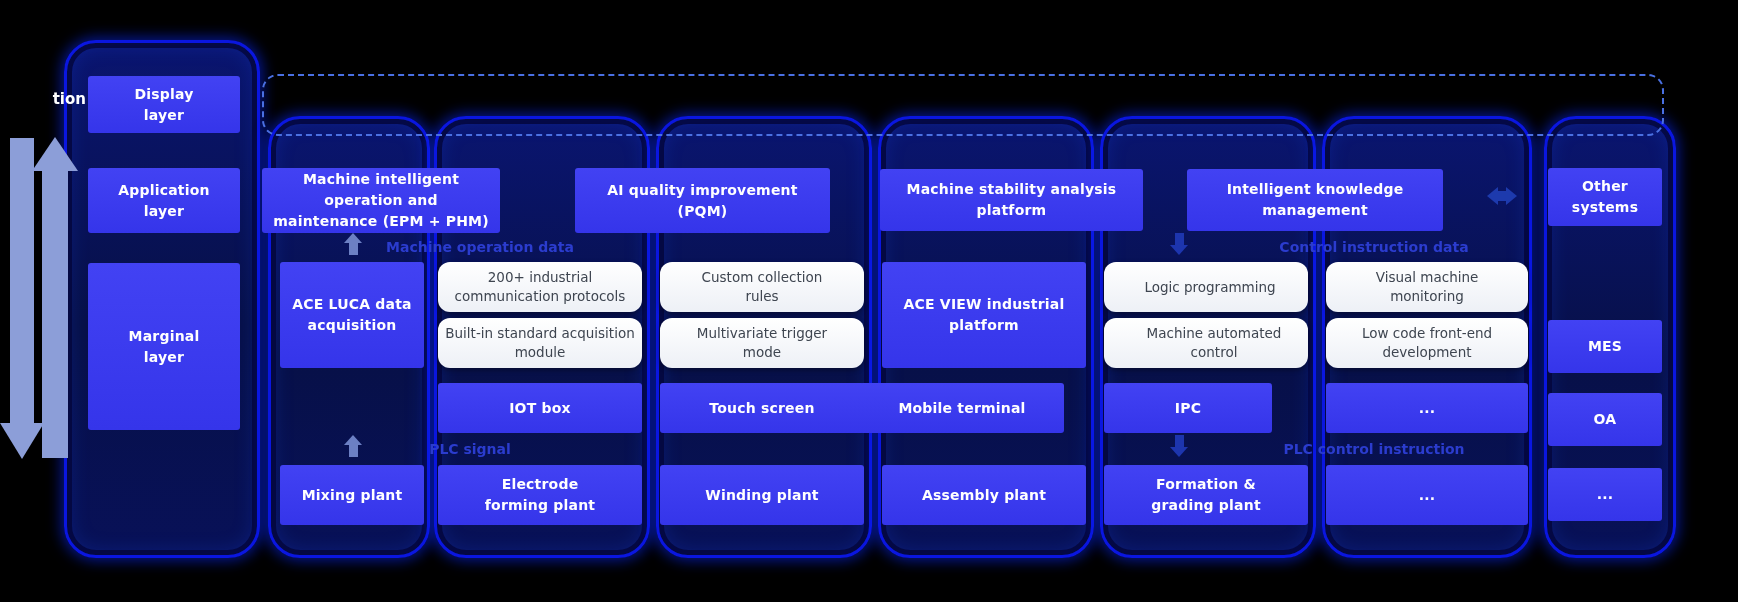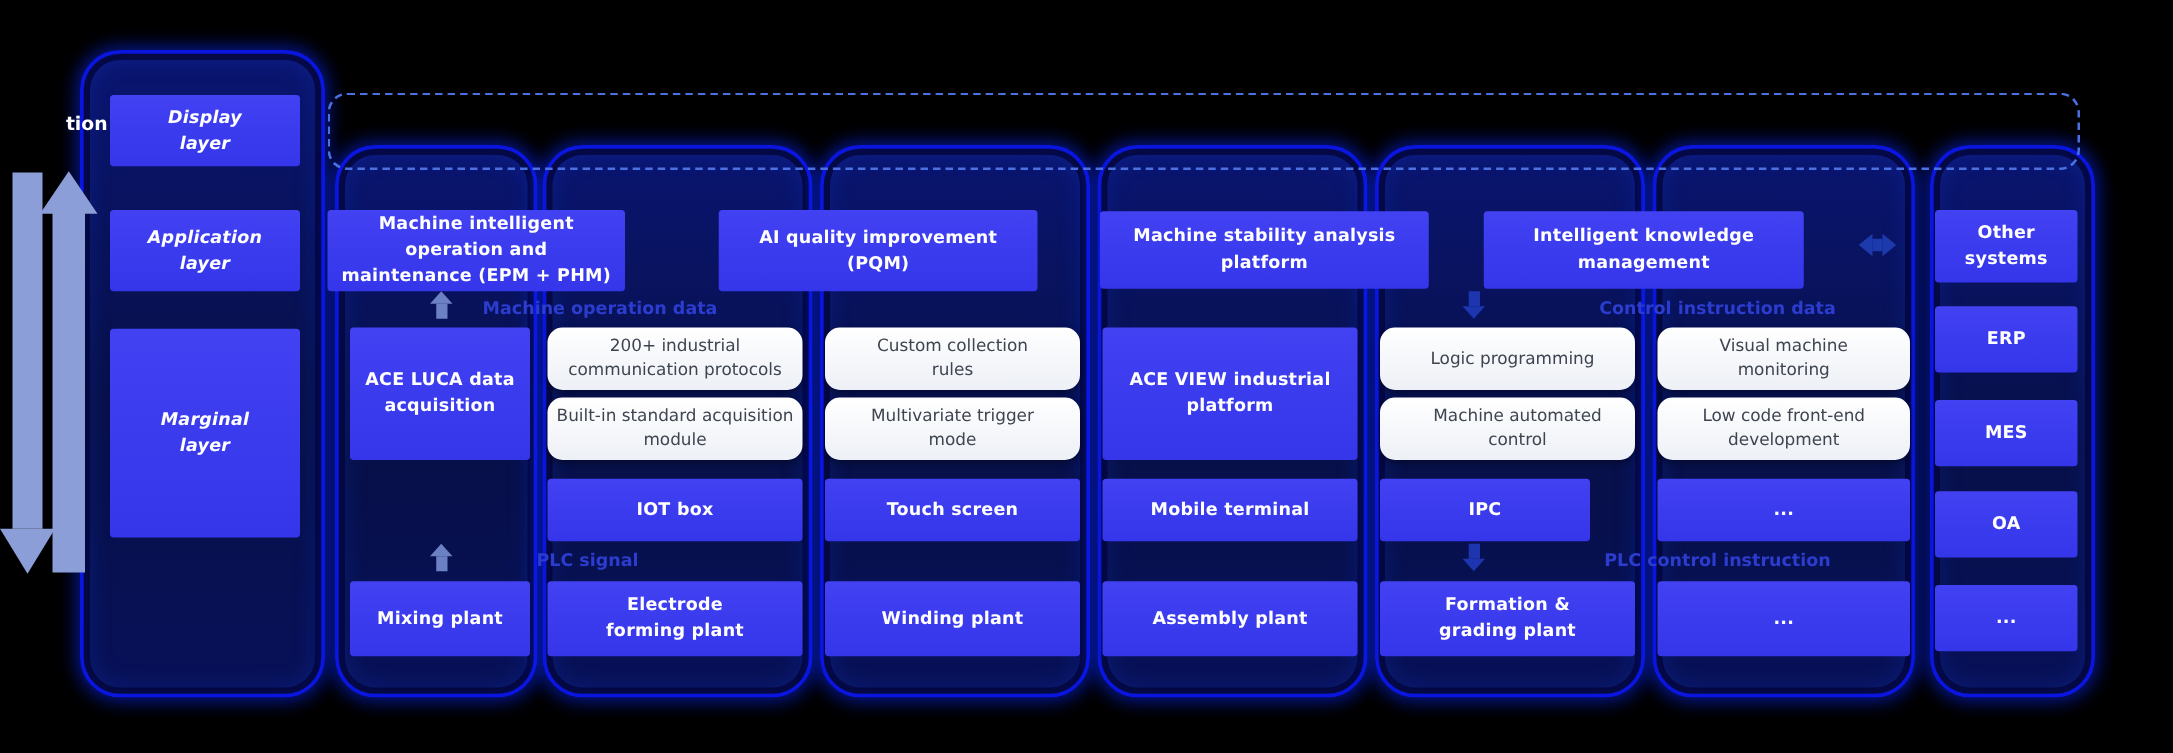--- a/index.html
+++ b/index.html
@@ -21,21 +21,21 @@
     position:absolute;border:2px dashed #4a70e2;border-radius:16px;box-sizing:border-box;
     z-index:2;background:transparent;
   }
   
   .bluebox{
     position:absolute;background:linear-gradient(180deg,#4242f3,#3535ea);color:#fff;
     font-weight:bold;font-size:14px;line-height:1.5;letter-spacing:.2px;
     display:flex;align-items:center;justify-content:center;text-align:center;
     border-radius:3px;box-sizing:border-box;padding:2px 10px;z-index:4;
   }
-  .pad26{padding:14px 26px;font-style:italic;}
+  .pad26{padding:14px 26px;}
   .pad30{padding:2px 30px;}
   
   .card{
     position:absolute;background:linear-gradient(180deg,#ffffff,#edf0f6);color:#3e4550;
     font-size:13.5px;line-height:1.4;display:flex;align-items:center;justify-content:center;
     text-align:center;border-radius:12px;box-sizing:border-box;padding:2px 24px;
     box-shadow:0 2px 5px rgba(0,0,0,.35);z-index:4;
   }
   .card.wide{padding:2px 6px;}
   
@@ -117,26 +117,25 @@
   <div class="bluebox" style="left:280px;top:262px;width:144px;height:106px;">ACE LUCA data acquisition</div>
   <div class="card wide" style="left:438px;top:262px;width:204px;height:50px;">200+ industrial communication protocols</div>
   <div class="card wide" style="left:438px;top:318px;width:204px;height:50px;">Built-in standard acquisition module</div>
   <div class="card" style="left:660px;top:262px;width:204px;height:50px;">Custom collection rules</div>
   <div class="card" style="left:660px;top:318px;width:204px;height:50px;">Multivariate trigger mode</div>
   <div class="bluebox" style="left:882px;top:262px;width:204px;height:106px;">ACE VIEW industrial platform</div>
   <div class="card" style="left:1104px;top:262px;width:204px;height:50px;padding-left:32px;">Logic programming</div>
   <div class="card" style="left:1104px;top:318px;width:204px;height:50px;padding-left:40px;">Machine automated control</div>
   <div class="card" style="left:1326px;top:262px;width:202px;height:50px;">Visual machine monitoring</div>
   <div class="card" style="left:1326px;top:318px;width:202px;height:50px;">Low code front-end development</div>
-  <div class="bluebox" style="left:1548px;top:245px;width:114px;height:53px;">ERP</div>
   <div class="bluebox" style="left:1548px;top:320px;width:114px;height:53px;">MES</div>
 
   <div class="bluebox" style="left:438px;top:383px;width:204px;height:50px;">IOT box</div>
   <div class="bluebox" style="left:660px;top:383px;width:204px;height:50px;">Touch screen</div>
-  <div class="bluebox" style="left:882px;top:383px;width:204px;height:50px;">Mobile terminal</div>
+  <div class="bluebox" style="left:860px;top:383px;width:204px;height:50px;">Mobile terminal</div>
   <div class="bluebox" style="left:1104px;top:383px;width:168px;height:50px;">IPC</div>
   <div class="bluebox" style="left:1326px;top:383px;width:202px;height:50px;">...</div>
   <div class="bluebox" style="left:1548px;top:393px;width:114px;height:53px;">OA</div>
 
   <div class="sm" style="left:344px;top:435px;">
       <i class="h-up"></i>
       <i class="s-l"></i>
     </div>
   <div class="flowlbl" style="left:400px;top:440px;width:140px;">PLC signal</div>
   <div class="sm" style="left:1170px;top:435px;">

